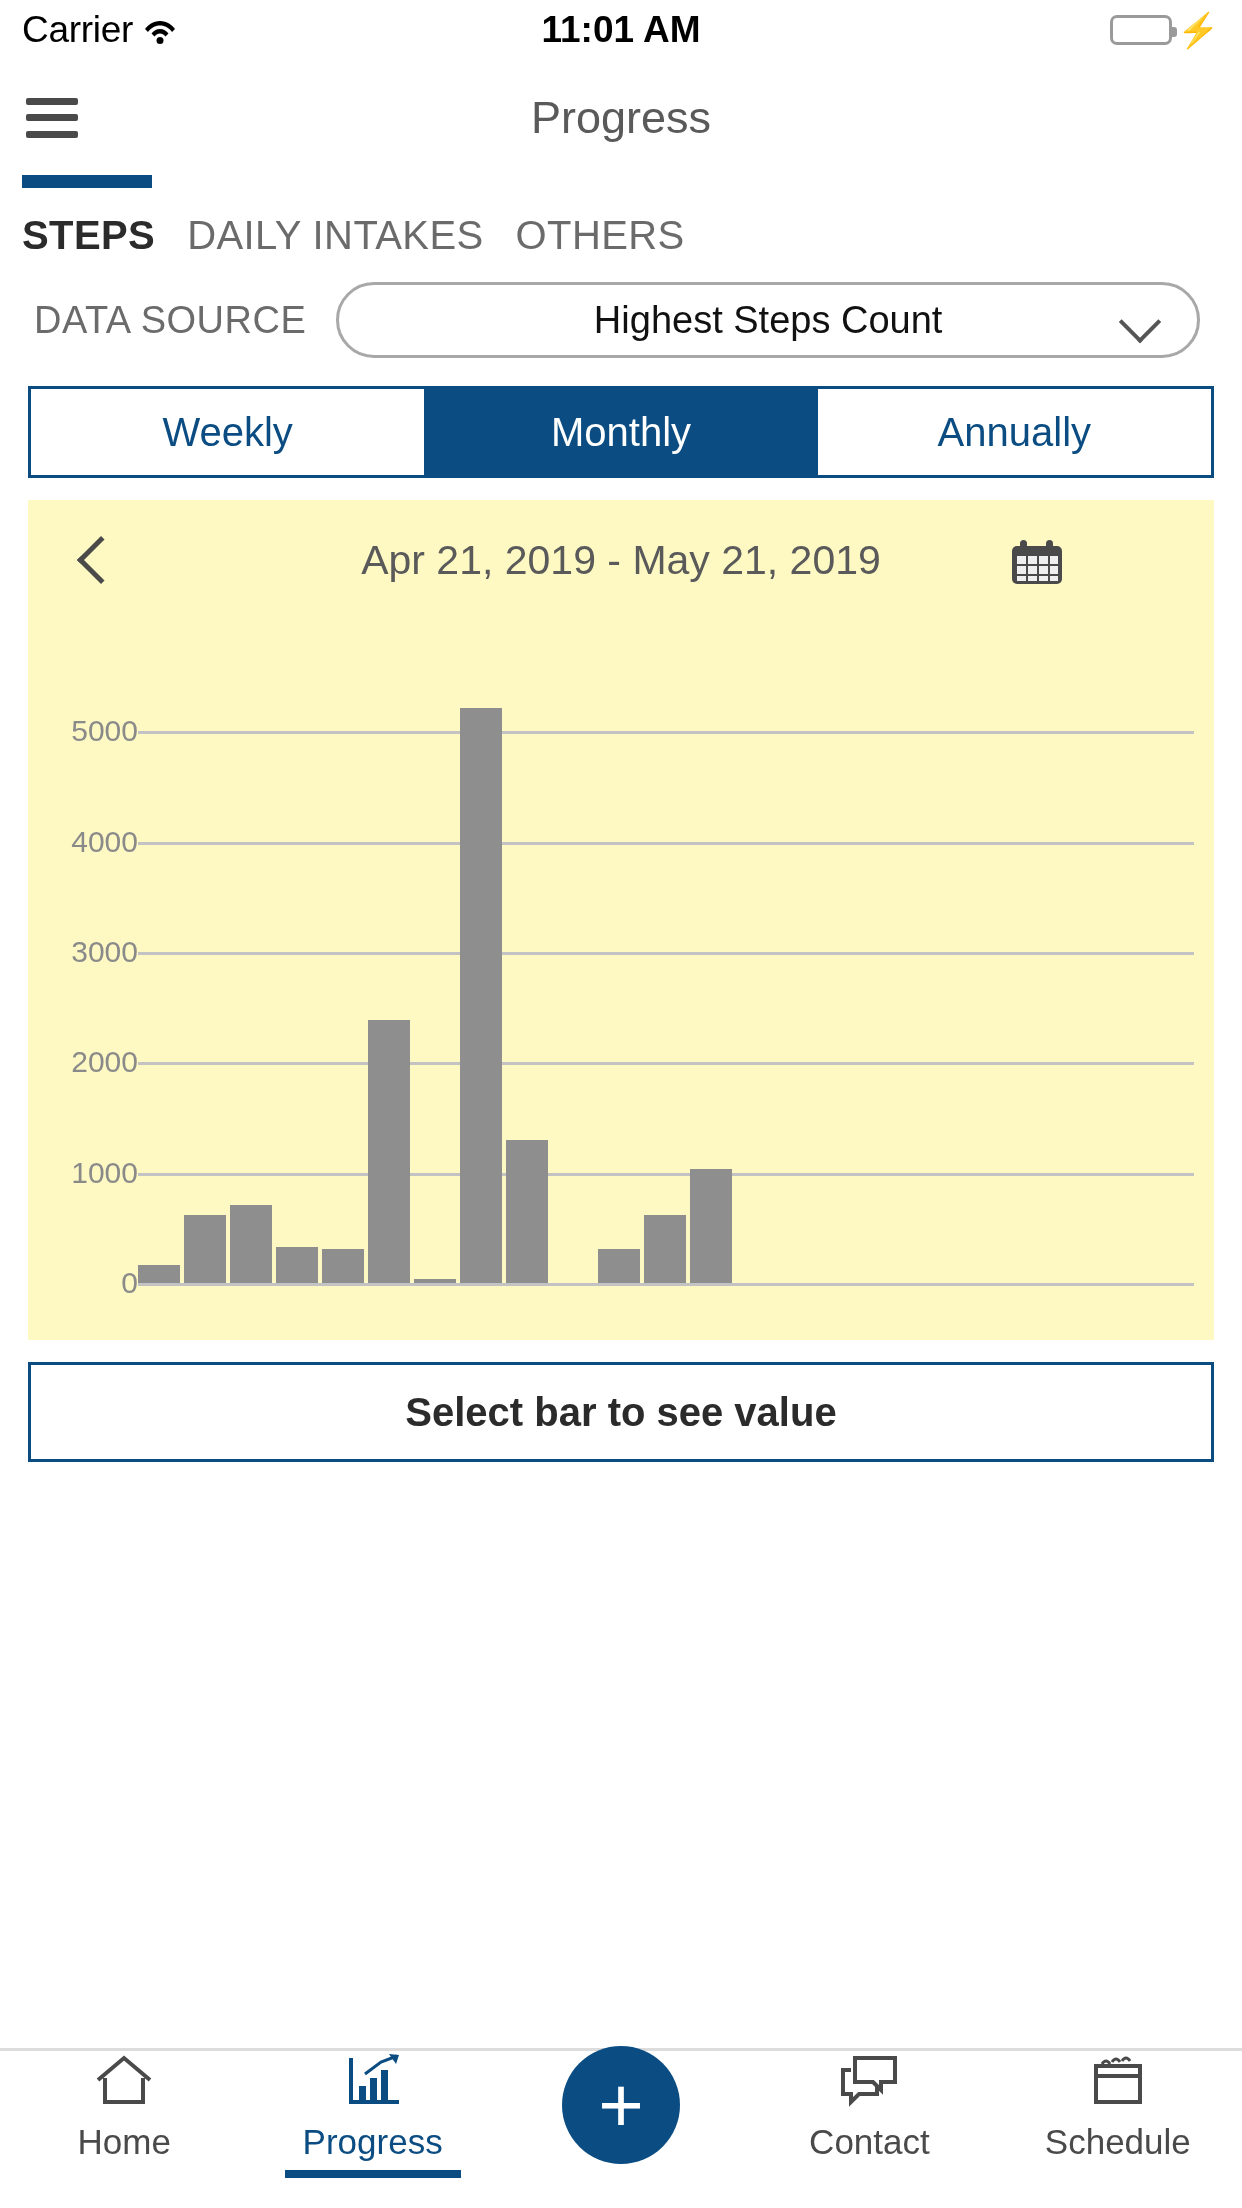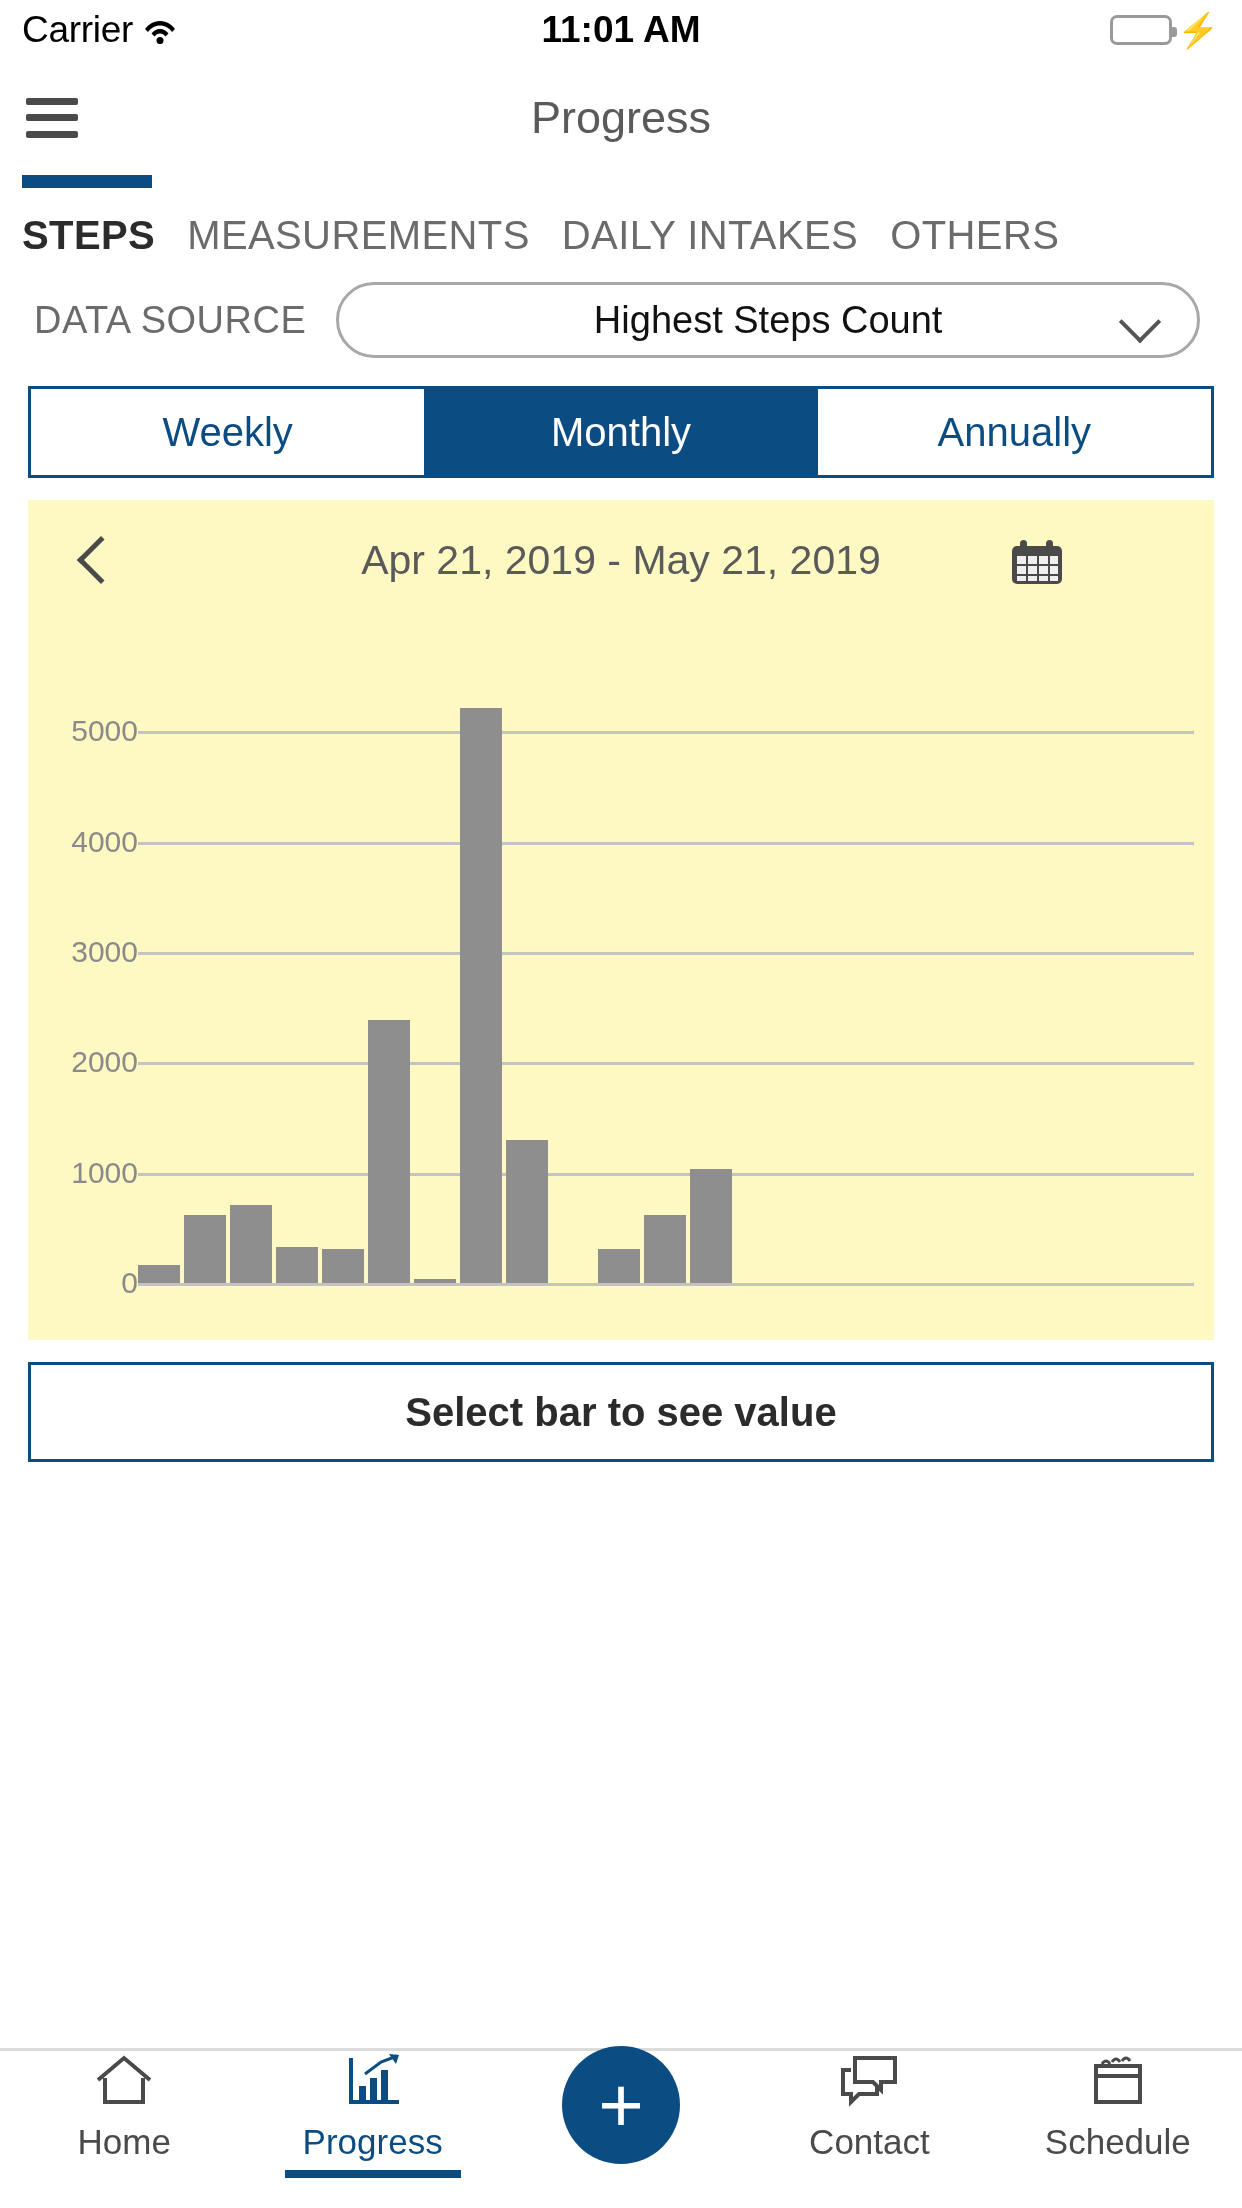--- a/index.html
+++ b/index.html
@@ -199,21 +199,20 @@
     <span></span>
     <span></span>
   </div>
   <div class="nav-title">Progress</div>
 </div>
 
 <div class="tabs-wrap">
   <div class="tab-indicator"></div>
   <div class="tabs">
     <div class="tab active">STEPS</div>
-    <div class="tab">MEASUREMENTS</div>
     <div class="tab">DAILY INTAKES</div>
     <div class="tab">OTHERS</div>
   </div>
 </div>
 
 <div class="datasource-row">
   <div class="datasource-label">DATA SOURCE</div>
   <div class="datasource-select">
     <span class="datasource-value">Highest Steps Count</span>
     <span class="chevron-down"></span>

